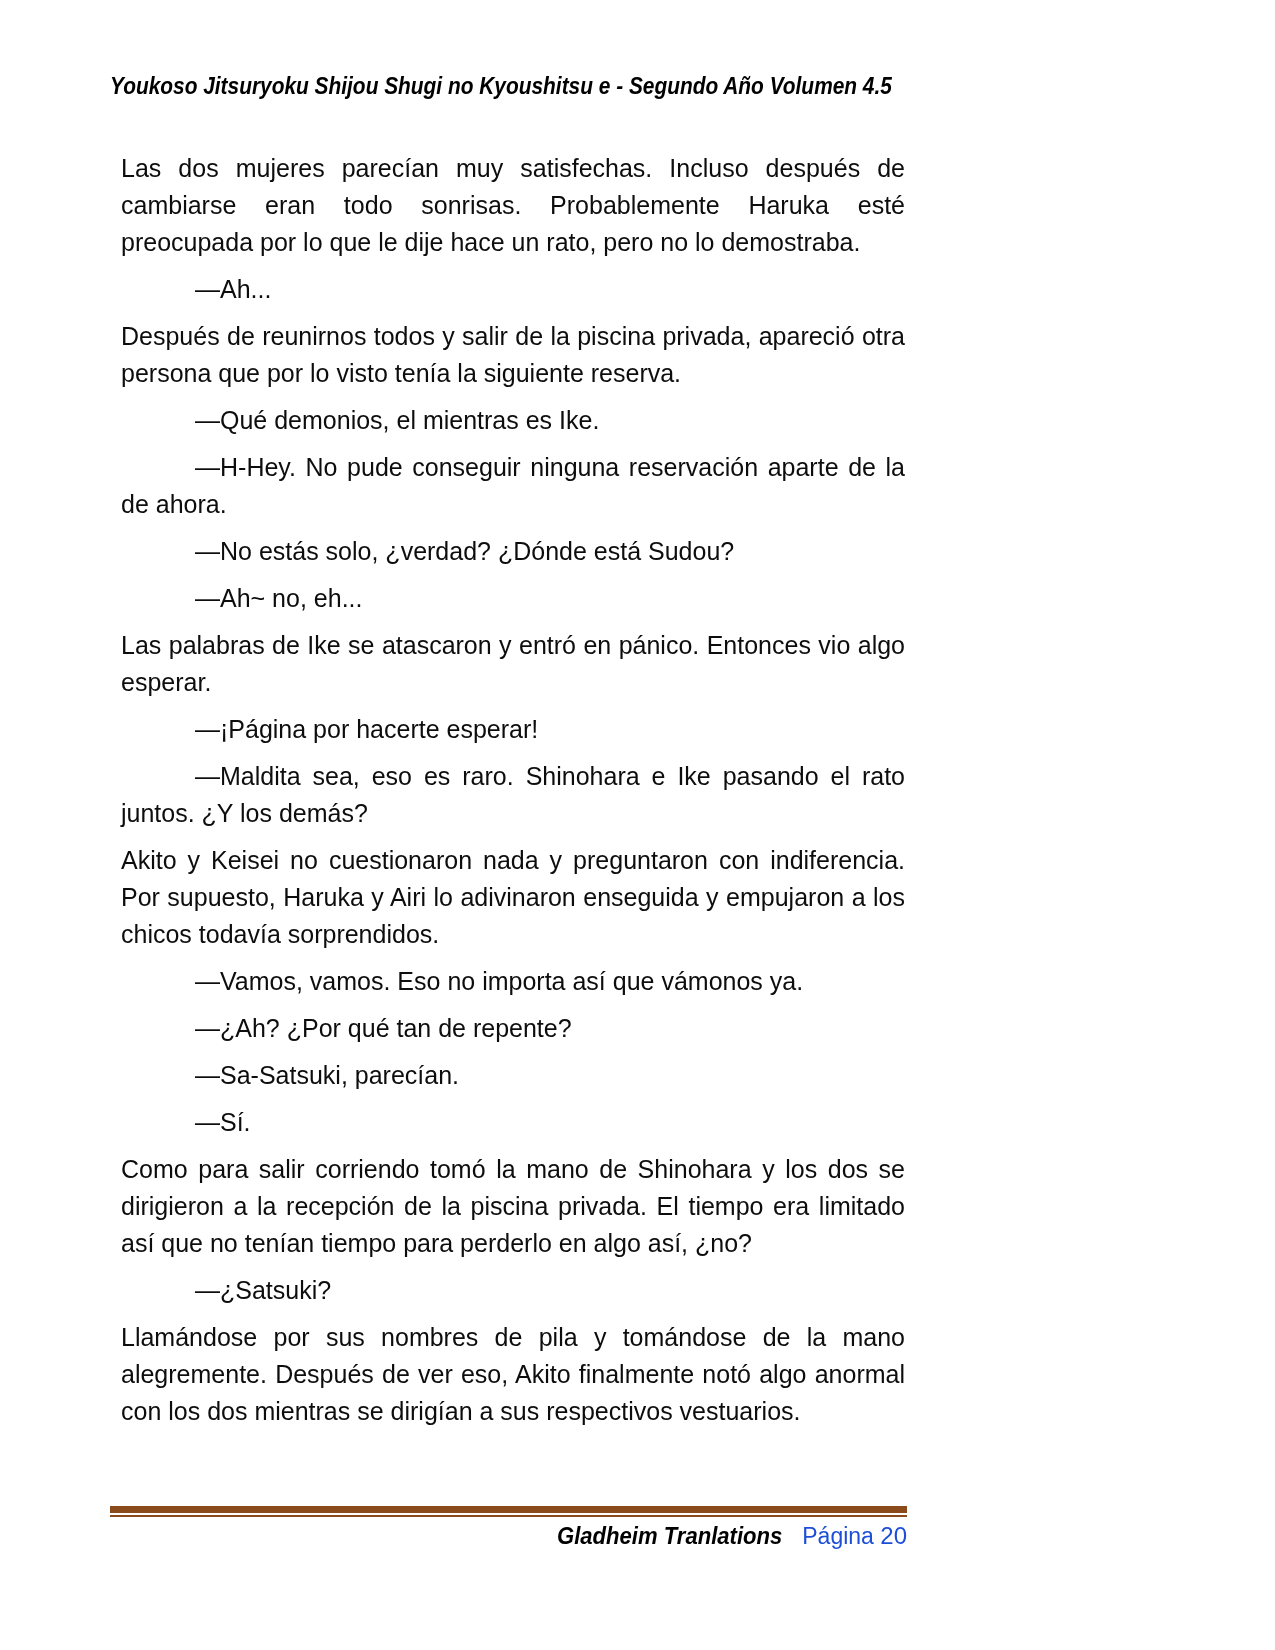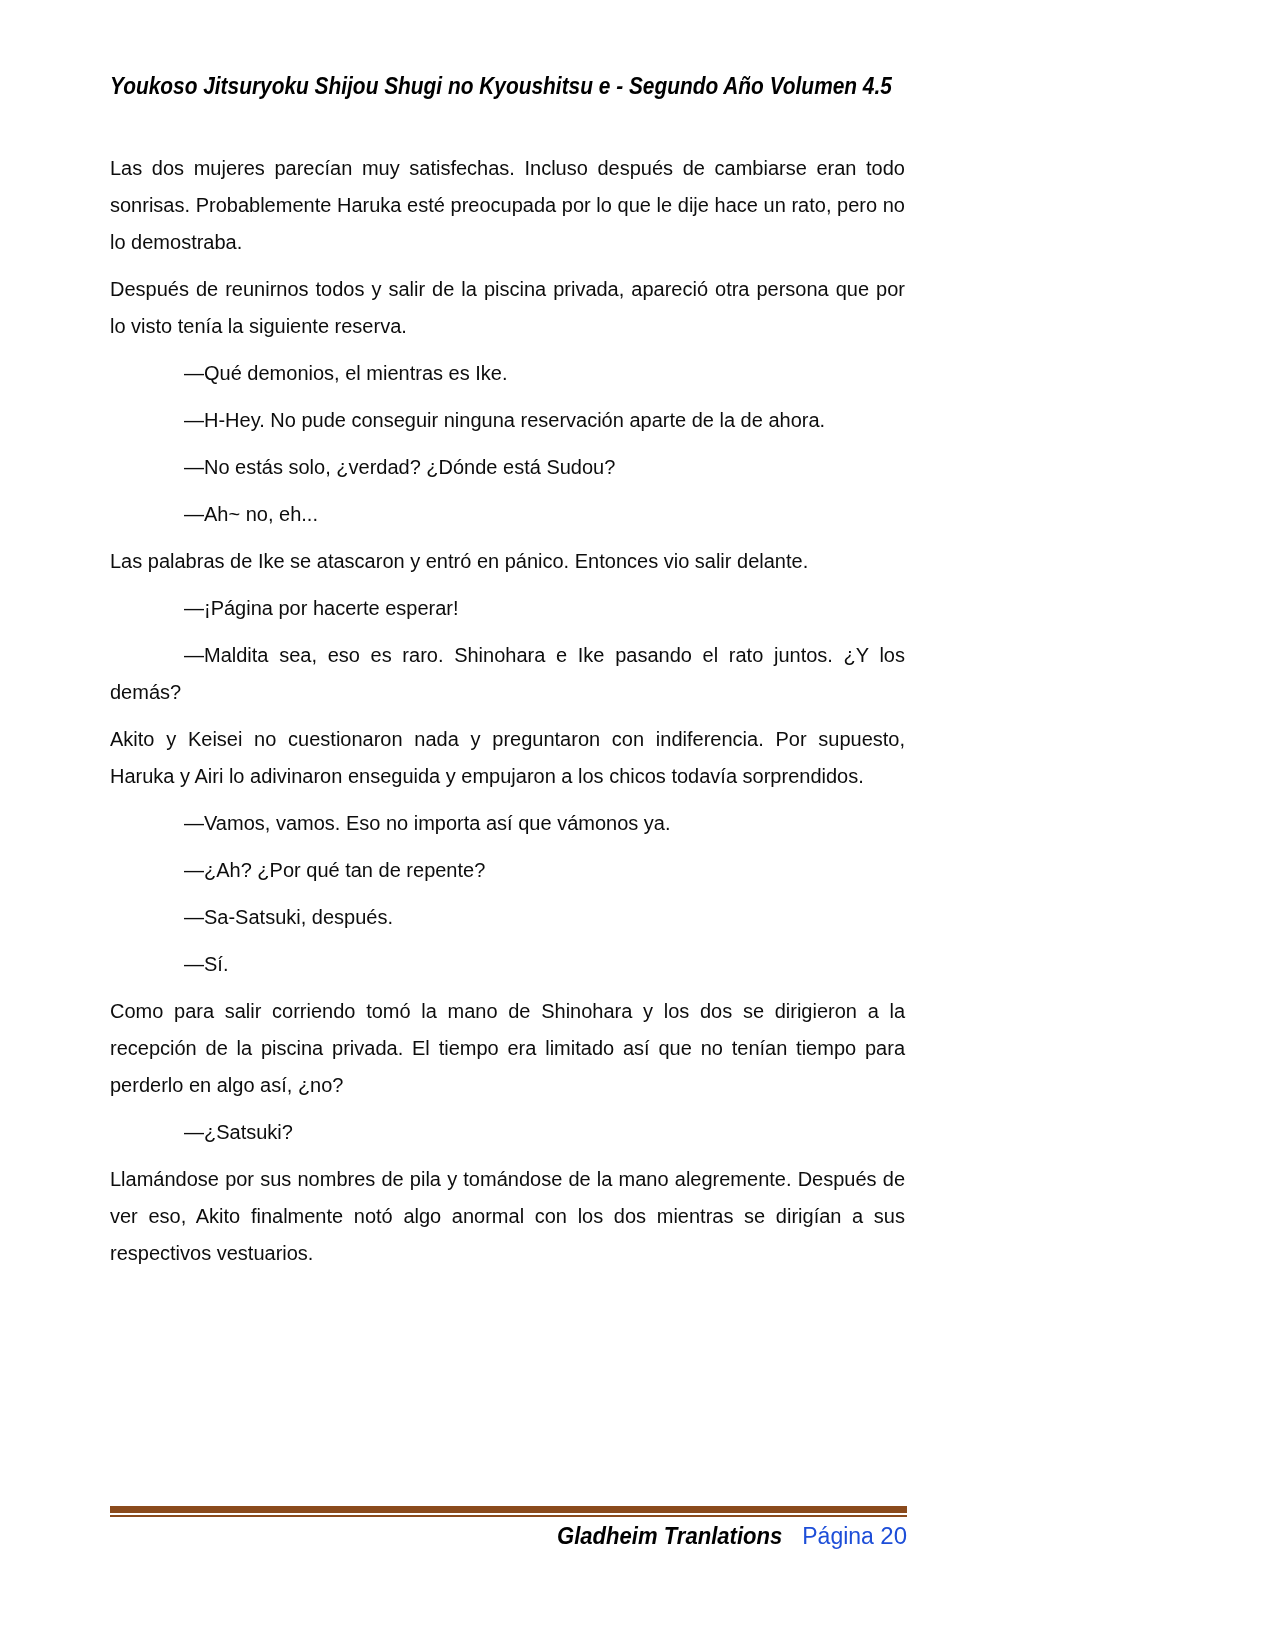--- a/index.html
+++ b/index.html
@@ -27,22 +27,22 @@
     line-height: 28px;
     letter-spacing: 0px;
     transform: scaleX(0.87);
     transform-origin: left center;
     white-space: nowrap;
   }
   .page-body {
     margin: 50px 115px 0 110px;
   }
   p.para {
-    margin: 0 0 10px 0;
-    font-size: 20px;
+    margin: 0 0 10px 11px;
+    font-size: 25px;
     line-height: 37px;
     text-align: justify;
     color: #0d0d0d;
   }
   p.dialogue {
     text-indent: 74px;
   }
   .footer-rule {
     position: absolute;
     left: 110px;
@@ -85,32 +85,33 @@
 
 <div class="page">
 
   <div class="page-header">
     <span class="header-title">Youkoso Jitsuryoku Shijou Shugi no Kyoushitsu e - Segundo Año Volumen 4.5</span>
   </div>
 
   <div class="page-body">
 
   <p class="para body">Las dos mujeres parecían muy satisfechas. Incluso después de cambiarse eran todo sonrisas. Probablemente Haruka esté preocupada por lo que le dije hace un rato, pero no lo demostraba.</p>
+      <p class="para dialogue">—Ah...</p>
       <p class="para body">Después de reunirnos todos y salir de la piscina privada, apareció otra persona que por lo visto tenía la siguiente reserva.</p>
       <p class="para dialogue">—Qué demonios, el mientras es Ike.</p>
       <p class="para dialogue">—H-Hey. No pude conseguir ninguna reservación aparte de la de ahora.</p>
       <p class="para dialogue">—No estás solo, ¿verdad? ¿Dónde está Sudou?</p>
       <p class="para dialogue">—Ah~ no, eh...</p>
-      <p class="para body">Las palabras de Ike se atascaron y entró en pánico. Entonces vio salir delante.</p>
+      <p class="para body">Las palabras de Ike se atascaron y entró en pánico. Entonces vio algo esperar.</p>
       <p class="para dialogue">—¡Página por hacerte esperar!</p>
       <p class="para dialogue">—Maldita sea, eso es raro. Shinohara e Ike pasando el rato juntos. ¿Y los demás?</p>
       <p class="para body">Akito y Keisei no cuestionaron nada y preguntaron con indiferencia. Por supuesto, Haruka y Airi lo adivinaron enseguida y empujaron a los chicos todavía sorprendidos.</p>
       <p class="para dialogue">—Vamos, vamos. Eso no importa así que vámonos ya.</p>
       <p class="para dialogue">—¿Ah? ¿Por qué tan de repente?</p>
-      <p class="para dialogue">—Sa-Satsuki, después.</p>
+      <p class="para dialogue">—Sa-Satsuki, parecían.</p>
       <p class="para dialogue">—Sí.</p>
       <p class="para body">Como para salir corriendo tomó la mano de Shinohara y los dos se dirigieron a la recepción de la piscina privada. El tiempo era limitado así que no tenían tiempo para perderlo en algo así, ¿no?</p>
       <p class="para dialogue">—¿Satsuki?</p>
       <p class="para body">Llamándose por sus nombres de pila y tomándose de la mano alegremente. Después de ver eso, Akito finalmente notó algo anormal con los dos mientras se dirigían a sus respectivos vestuarios.</p>
     </div>
 
   <div class="footer-rule" style="border-top-color: rgb(138, 74, 28); border-bottom-color: rgb(138, 74, 28);"></div>
 
   <div class="footer-text">
     <span class="translator">Gladheim Tranlations</span>

